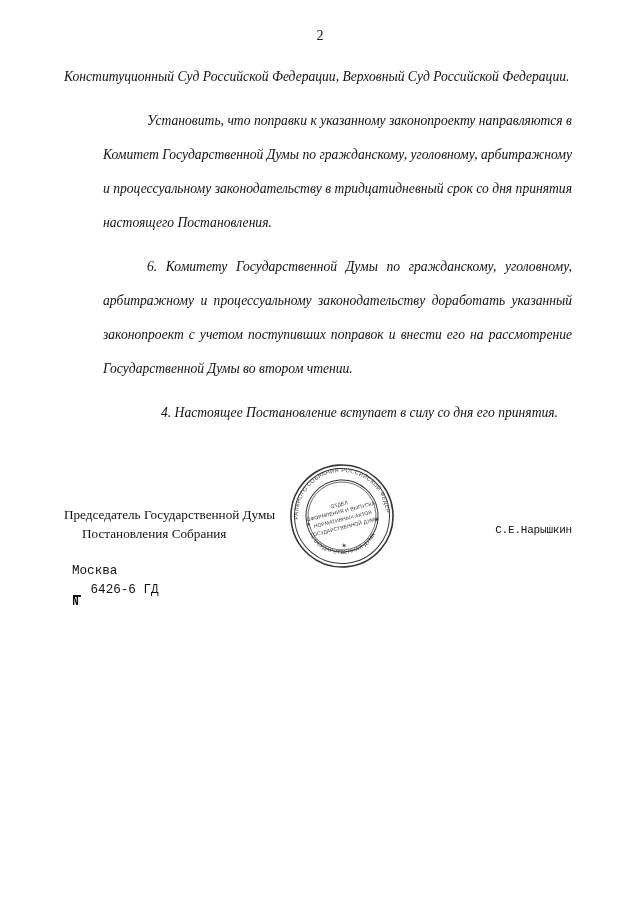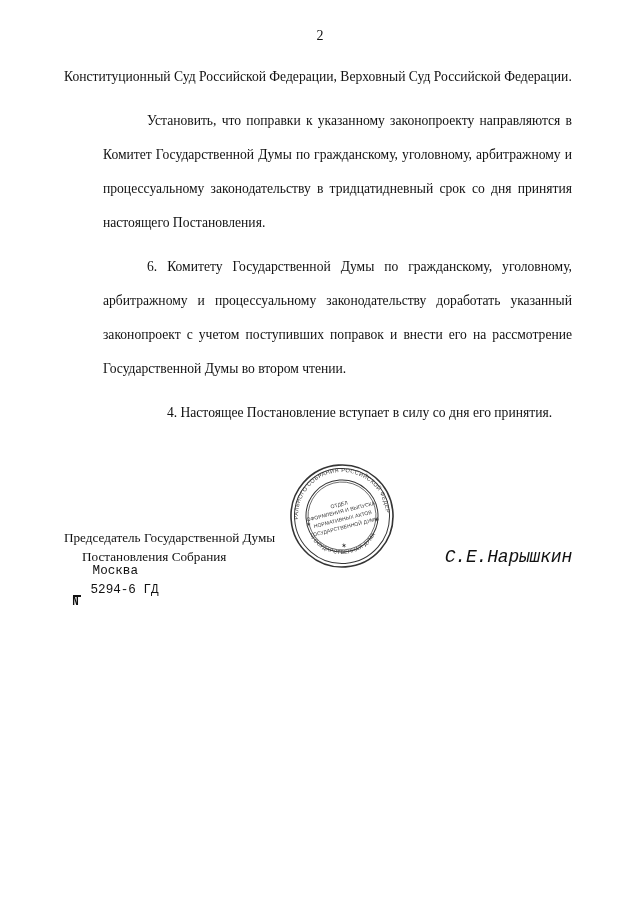--- a/index.html
+++ b/index.html
@@ -36,34 +36,35 @@
     top: 60px;
     left: 64px;
     width: 508px;
   }
   .para {
     font-size: 13.6px;
     line-height: 34px;
     text-align: justify;
     margin: 0 0 0 0;
     hyphens: none;
+    font-style: italic;
   }
   .para.indent {
     text-indent: 44px;
   }
   .para.spaced {
     margin-top: 10px;
     margin-left: 39px;
   }
   .para.last {
     text-align: center;
   }
   .sign-block {
     position: absolute;
-    top: 509px;
+    top: 486px;
     left: 64px;
     width: 508px;
     height: 110px;
   }
   .signer-title {
     font-size: 13.2px;
     line-height: 19px;
     white-space: pre-line;
     position: absolute;
     top: 0;
@@ -72,33 +73,31 @@
   }
   .signer-title .l2,
   .signer-title .l3 {
     display: block;
     padding-left: 18px;
   }
   .signer-name {
     position: absolute;
     top: 38px;
     right: 0;
-    font-size: 18px;
+    font-size: 11px;
     font-family: "Liberation Mono", monospace;
     letter-spacing: -0.2px;
-    font-style: italic;
   }
   .meta-block {
     position: absolute;
     top: 562px;
     left: 72px;
     font-family: "Liberation Mono", monospace;
     font-size: 12.6px;
     line-height: 19px;
-    text-align: center;
   }
   .meta-line {
     display: block;
     white-space: pre;
   }
   .meta-line.no {
     position: relative;
   }
   .no-mark {
     display: inline-block;
@@ -200,16 +199,16 @@
     <div class="stamp-center-text">
       <span>ОТДЕЛ</span>
       <span>ОФОРМЛЕНИЯ И ВЫПУСКА</span>
       <span>НОРМАТИВНЫХ АКТОВ</span>
       <span>ГОСУДАРСТВЕННОЙ ДУМЫ</span>
     </div>
   </div>
 
   <div class="meta-block">
     <span class="meta-line">Москва</span>
-    <span class="meta-line no"><span class="no-mark"></span><span> 5294-6 ГД</span></span>
+    <span class="meta-line no"><span class="no-mark"></span><span> 6426-6 ГД</span></span>
   </div>
 
 </div>
 
 </body></html>

